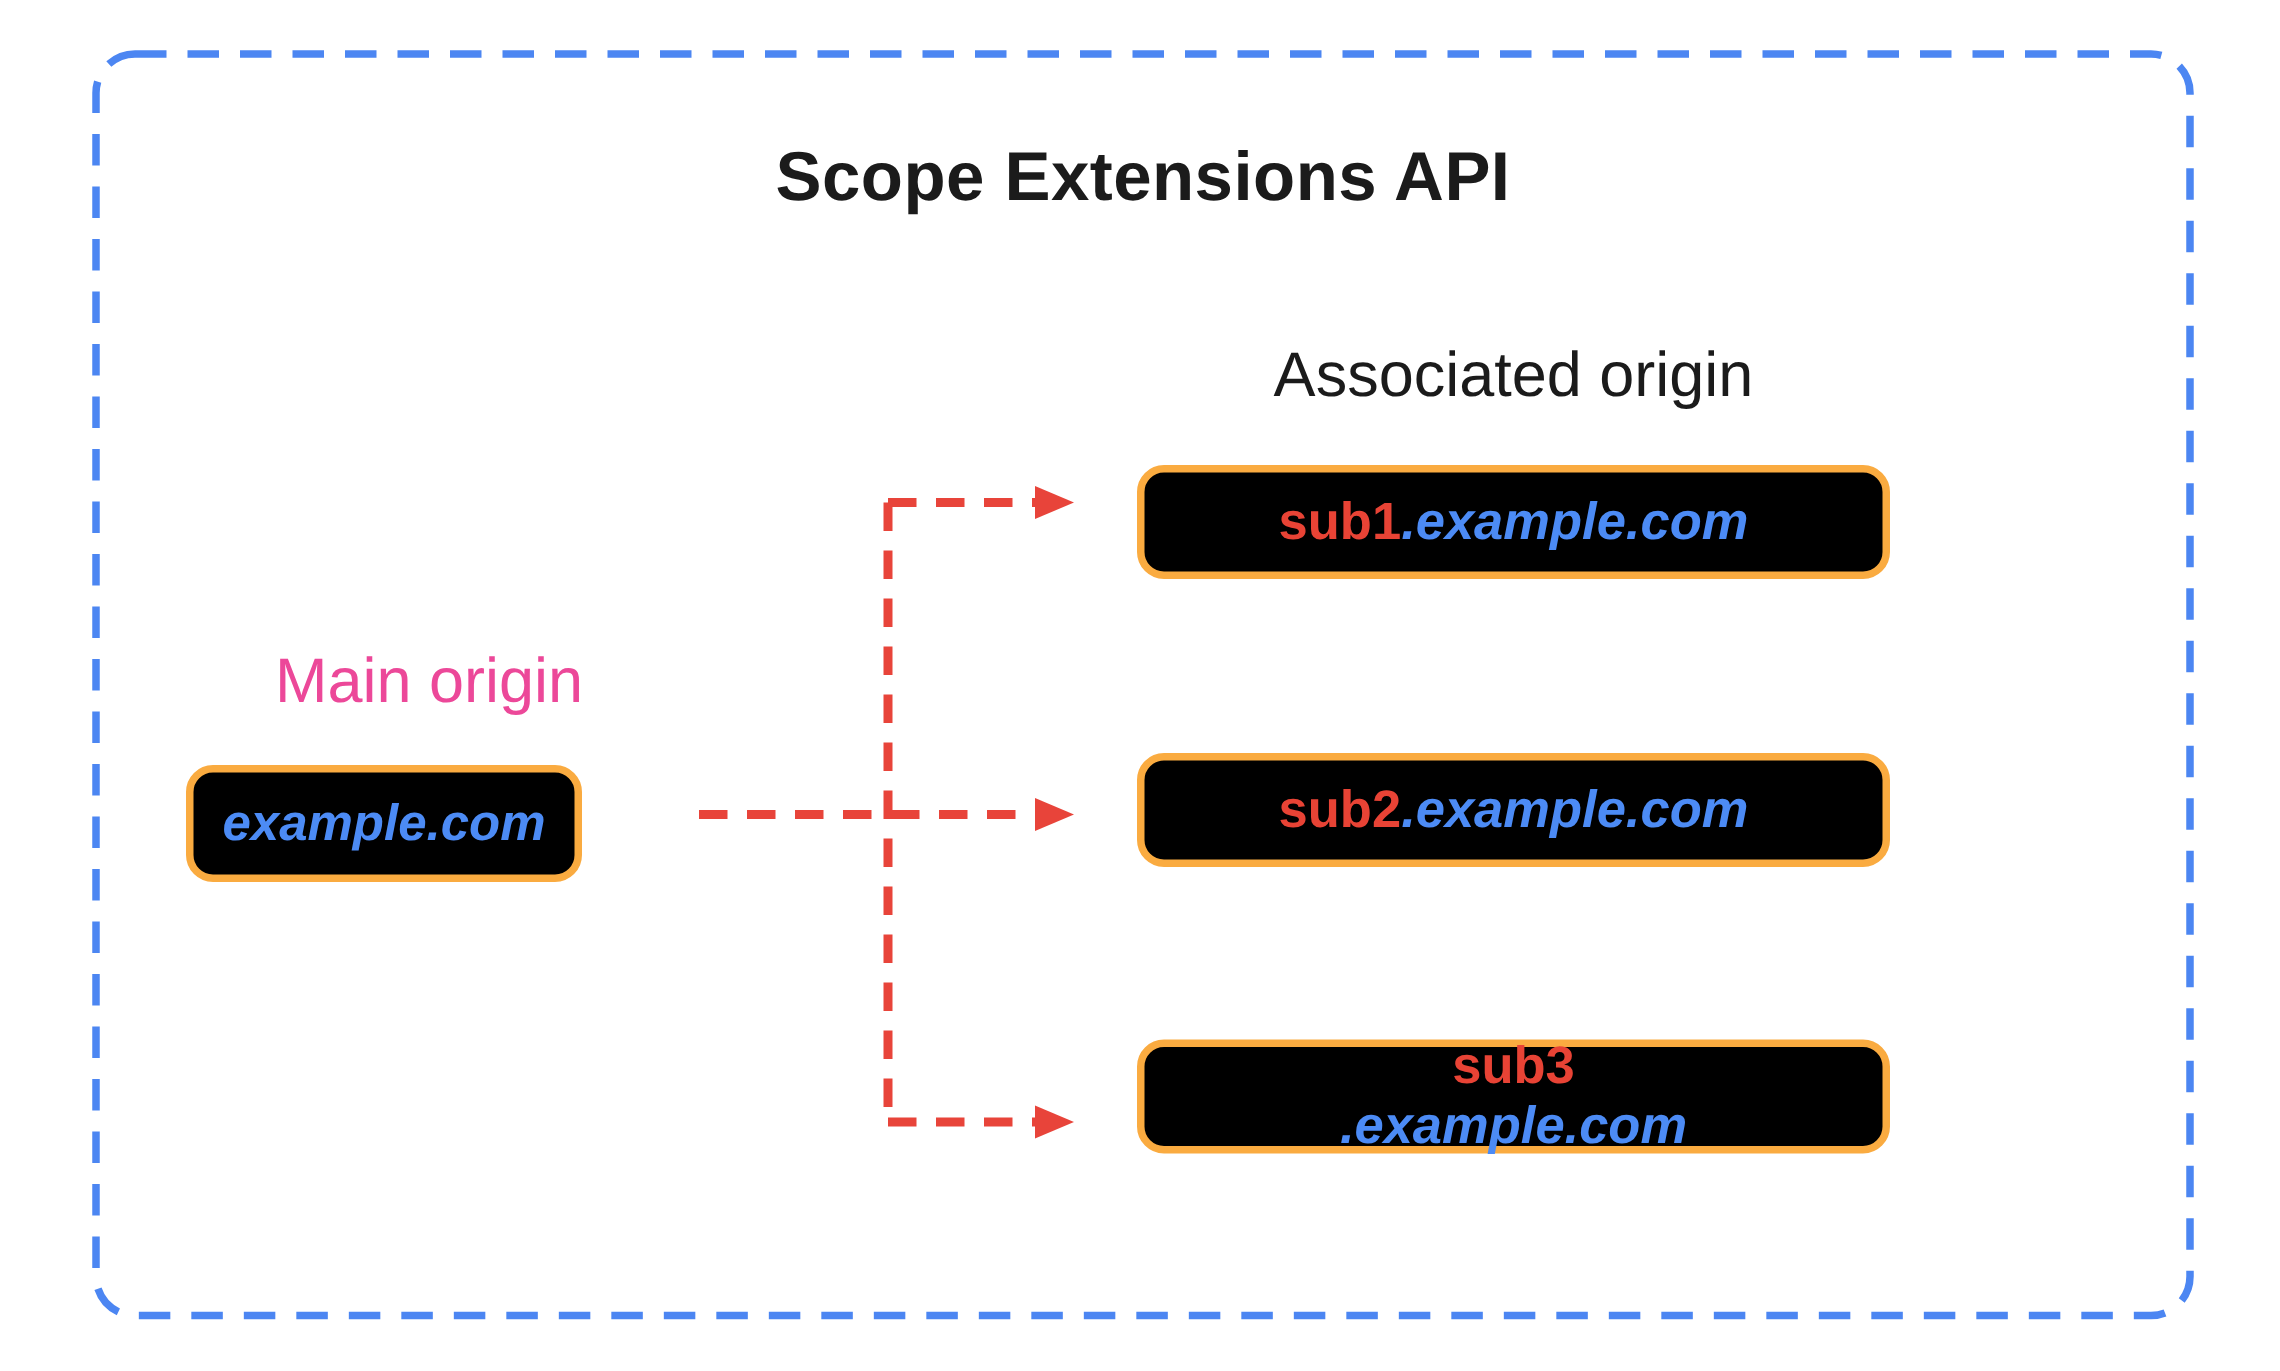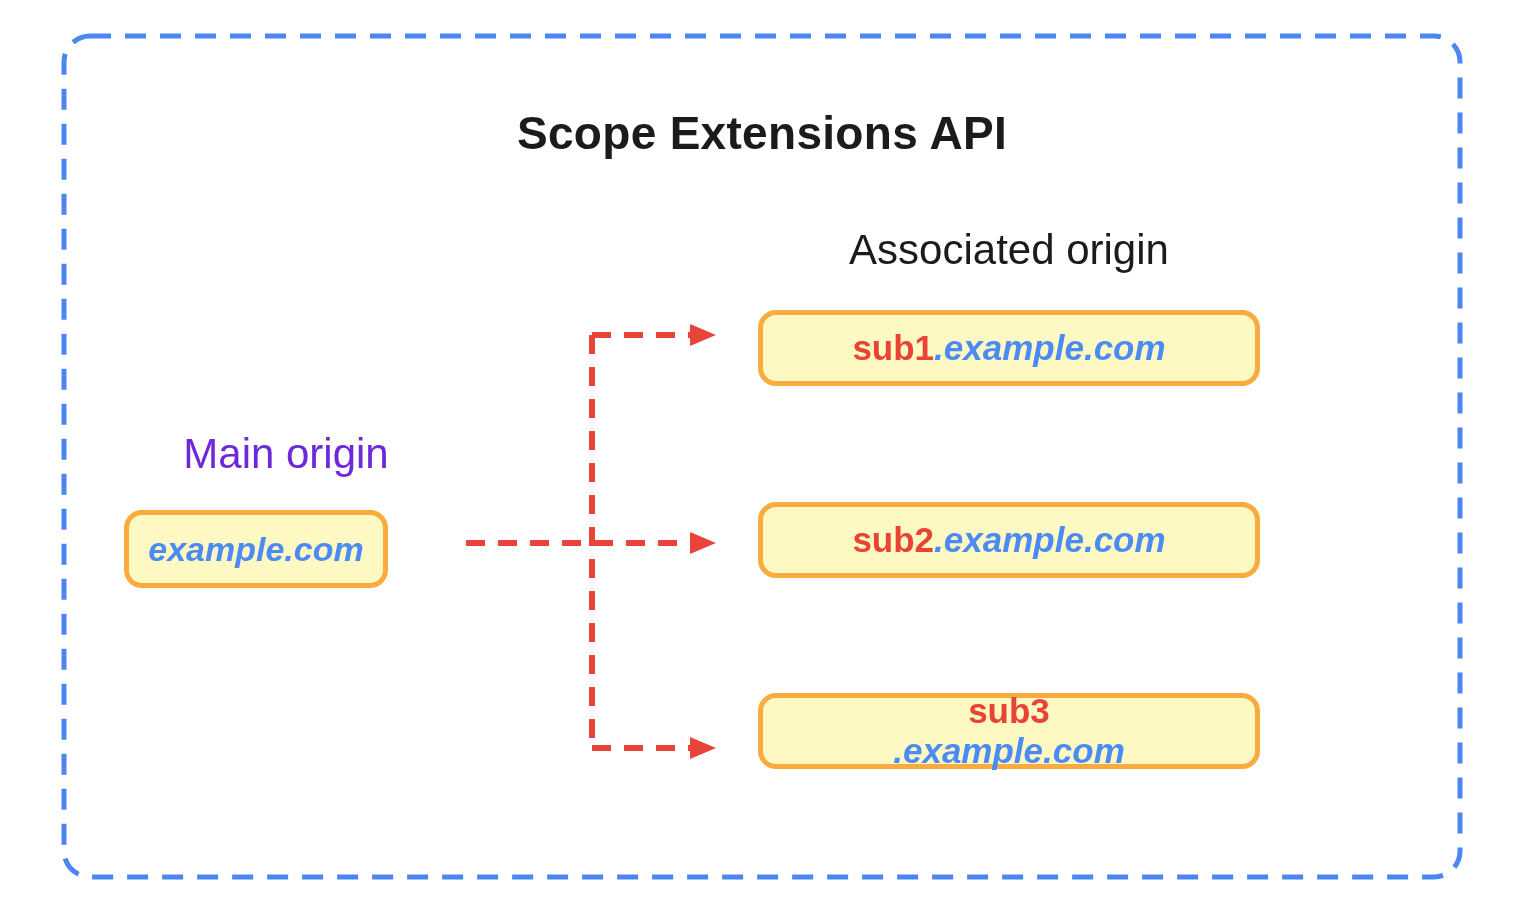--- a/index.html
+++ b/index.html
@@ -11,41 +11,41 @@
   }
   .stage { position: relative; width: 1520px; height: 914px; }
 
   .overlay-svg {
     position: absolute; left: 0; top: 0;
     width: 1520px; height: 914px;
     pointer-events: none;
   }
 
   .diagram-title {
-    position: absolute; left: 62px; top: 106px; width: 1400px;
+    position: absolute; left: 62px; top: 90px; width: 1400px;
     text-align: center;
     font-size: 46px; font-weight: 700; color: #1b1b1b;
     letter-spacing: 0.3px;
   }
 
   .assoc-label {
     position: absolute; left: 758px; top: 226px; width: 502px;
     text-align: center;
     font-size: 42px; font-weight: 400; color: #1b1b1b;
   }
 
   .main-label {
     position: absolute; left: 124px; top: 430px; width: 324px;
     text-align: center;
-    font-size: 42px; font-weight: 400; color: #6d28d9;
+    font-size: 42px; font-weight: 400; color: #ec4899;
   }
 
   .node {
     position: absolute;
-    background: #fef9c3;
+    background: #000000;
     border: 5px solid #FAAB40;
     border-radius: 18px;
     display: flex; align-items: center; justify-content: center;
     font-weight: 700;
     white-space: nowrap;
   }
 
   .node-main {
     left: 124px; top: 510px; width: 264px; height: 78px;
     font-size: 34px; color: #4C8BF5;

